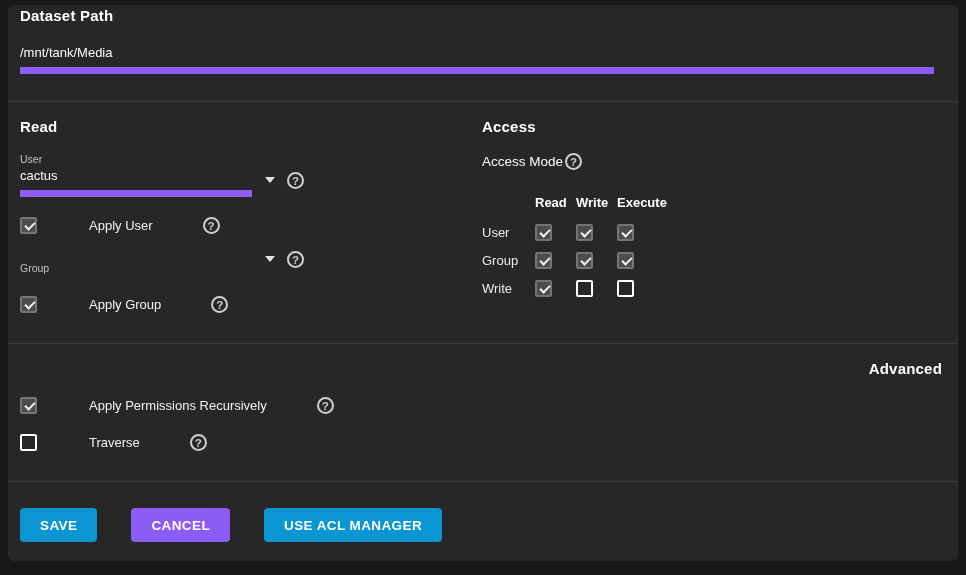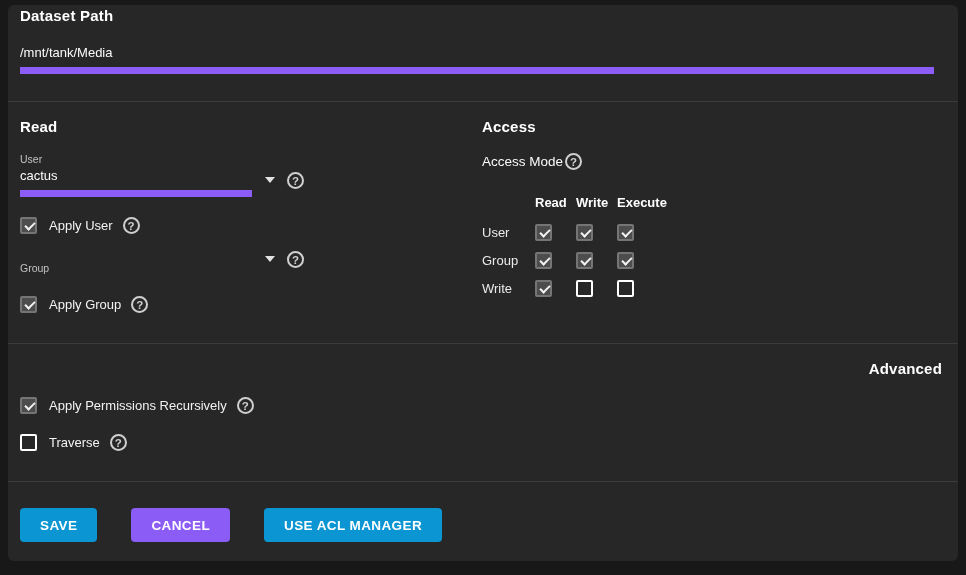--- a/index.html
+++ b/index.html
@@ -66,21 +66,21 @@
     color:#cfcfcf;
     font-size:11.5px;
     font-weight:700;
     display:inline-flex;
     align-items:center;
     justify-content:center;
     flex:0 0 auto;
     cursor:pointer;
   }
   .select-row .help-icon { margin:0 0 8px 12px; }
-  .cb-row { display:flex; align-items:center; margin-top:20px; }
+  .cb-row { display:flex; align-items:center; margin-top:20px;gap:40px; }
   .field-gap { margin-top:17px; }
   .cb {
     width:17px; height:17px;
     border-radius:2px;
     position:relative;
     flex:0 0 auto;
     cursor:pointer;
     border:2px solid #ffffff;
     background:transparent;
   }

